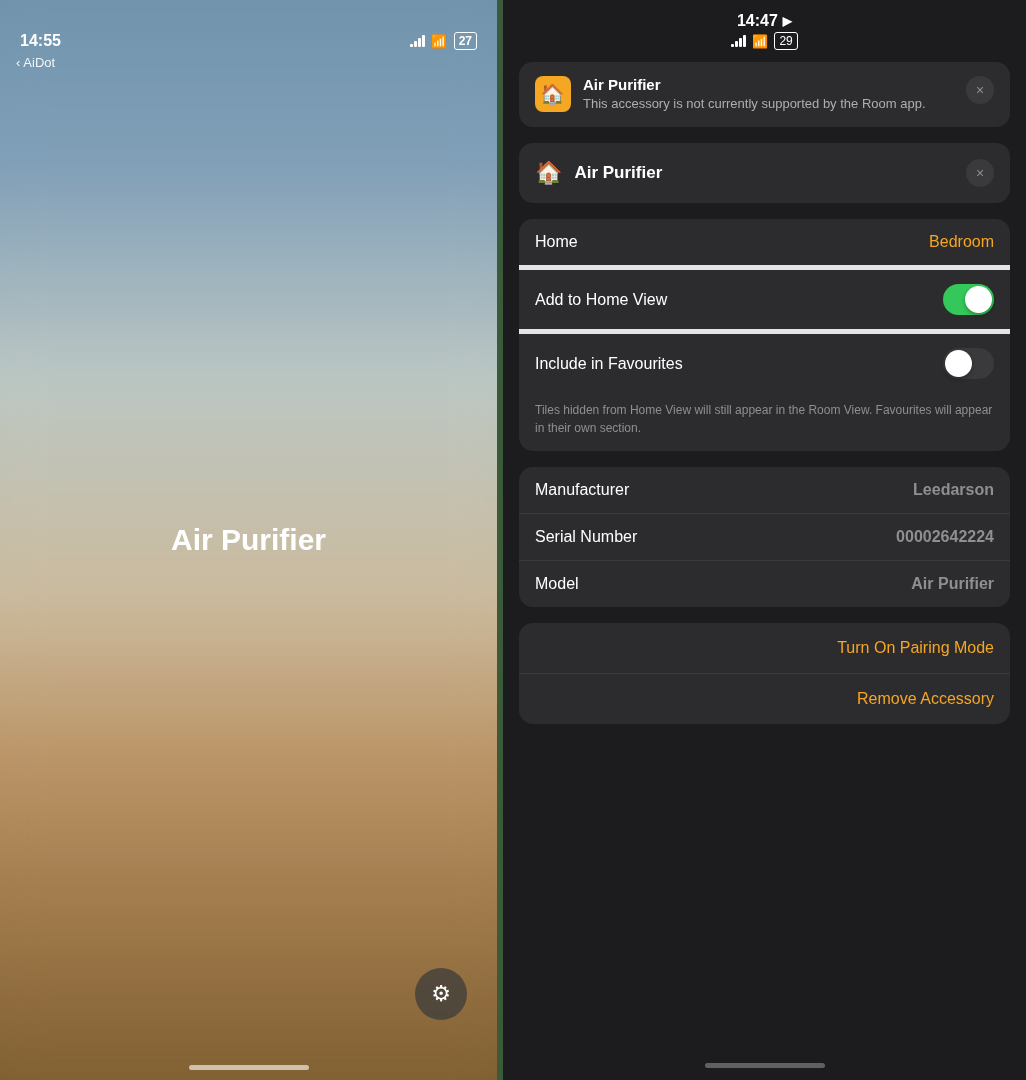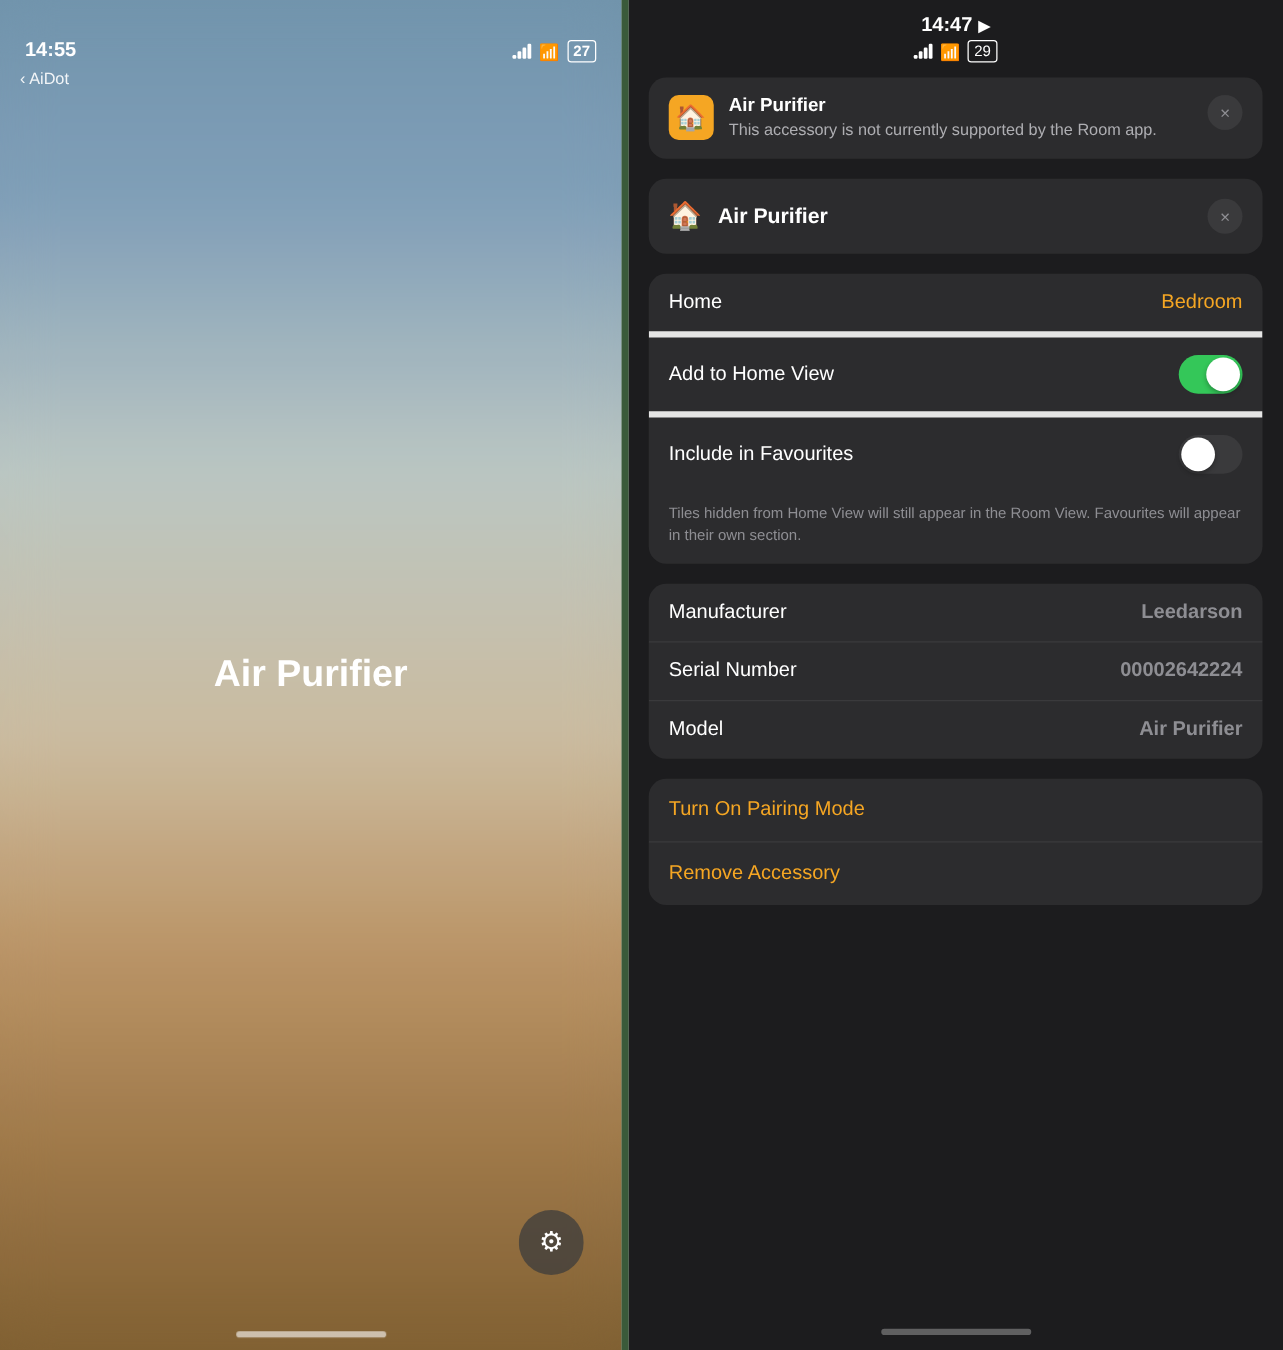--- a/index.html
+++ b/index.html
@@ -308,20 +308,21 @@
       font-size: 16px;
       font-weight: bold;
     }
 
     
     .action-card {
       background: #2c2c2e;
       border-radius: 14px;
       margin-bottom: 16px;
       overflow: hidden;
+      text-align: right;
     }
     .action-row {
       padding: 16px 16px;
       color: #f5a623;
       font-size: 16px;
       cursor: pointer;
     }
     .action-row + .action-row {
       border-top: 1px solid #3a3a3c;
     }

